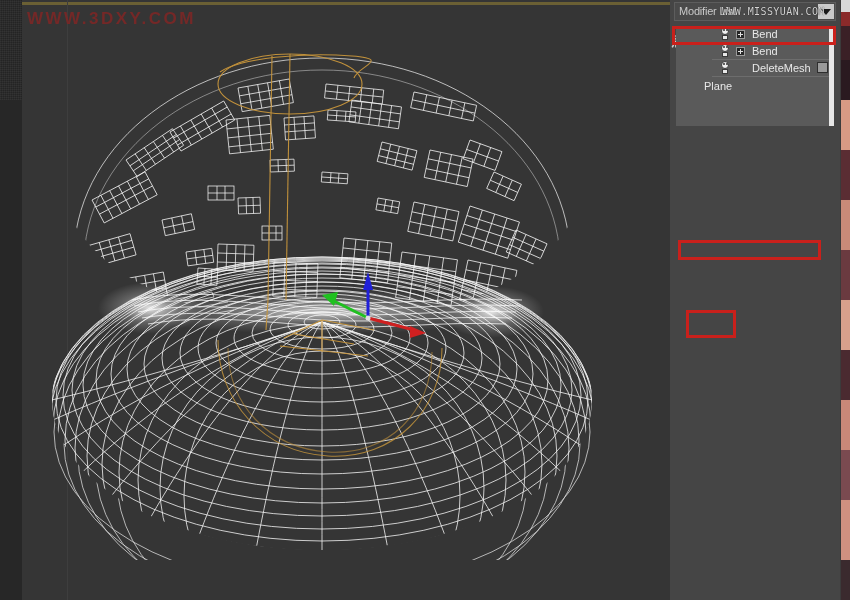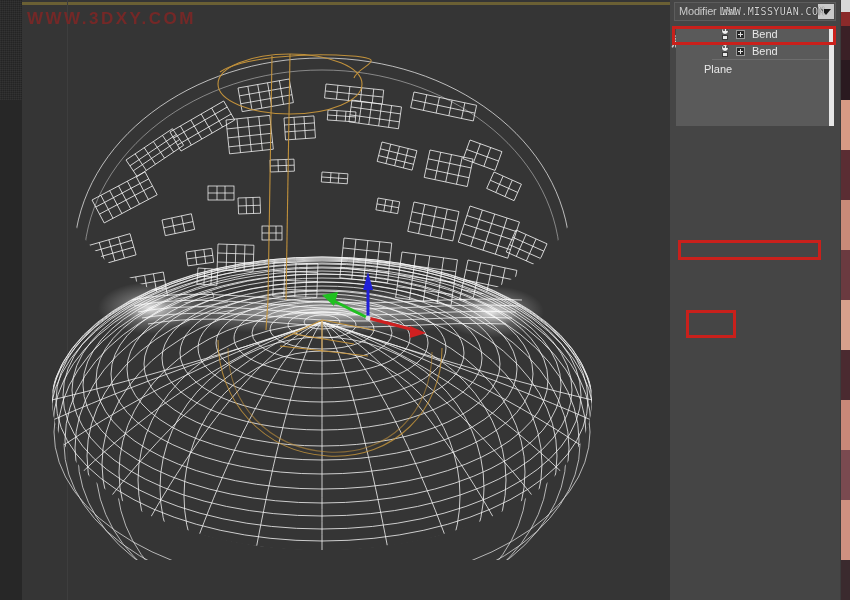--- a/index.html
+++ b/index.html
@@ -424,20 +424,31 @@
     <div class="stack-row">
       <div class="bulb">
         <div class="b-top"></div>
           <div class="b-dot"></div>
           <div class="b-dot2"></div>
           <div class="b-base"></div>
       </div>
       <div class="plusbox"></div>
       <div class="stack-label">Bend</div>
     </div>
+    <div class="stack-row">
+      <div class="bulb">
+        <div class="b-top"></div>
+          <div class="b-dot"></div>
+          <div class="b-dot2"></div>
+          <div class="b-base"></div>
+      </div>
+      <div class="plusspace"></div>
+      <div class="stack-label">DeleteMesh</div>
+      <div class="stack-chk"></div>
+    </div>
     <div class="stack-base">
       <div class="stack-label">Plane</div>
     </div>
     <div class="stack-scroll"></div>
   </div>
 
   <div class="hl-stack"></div>
   <div class="hl-angle"></div>
   <div class="hl-x"></div>
 

